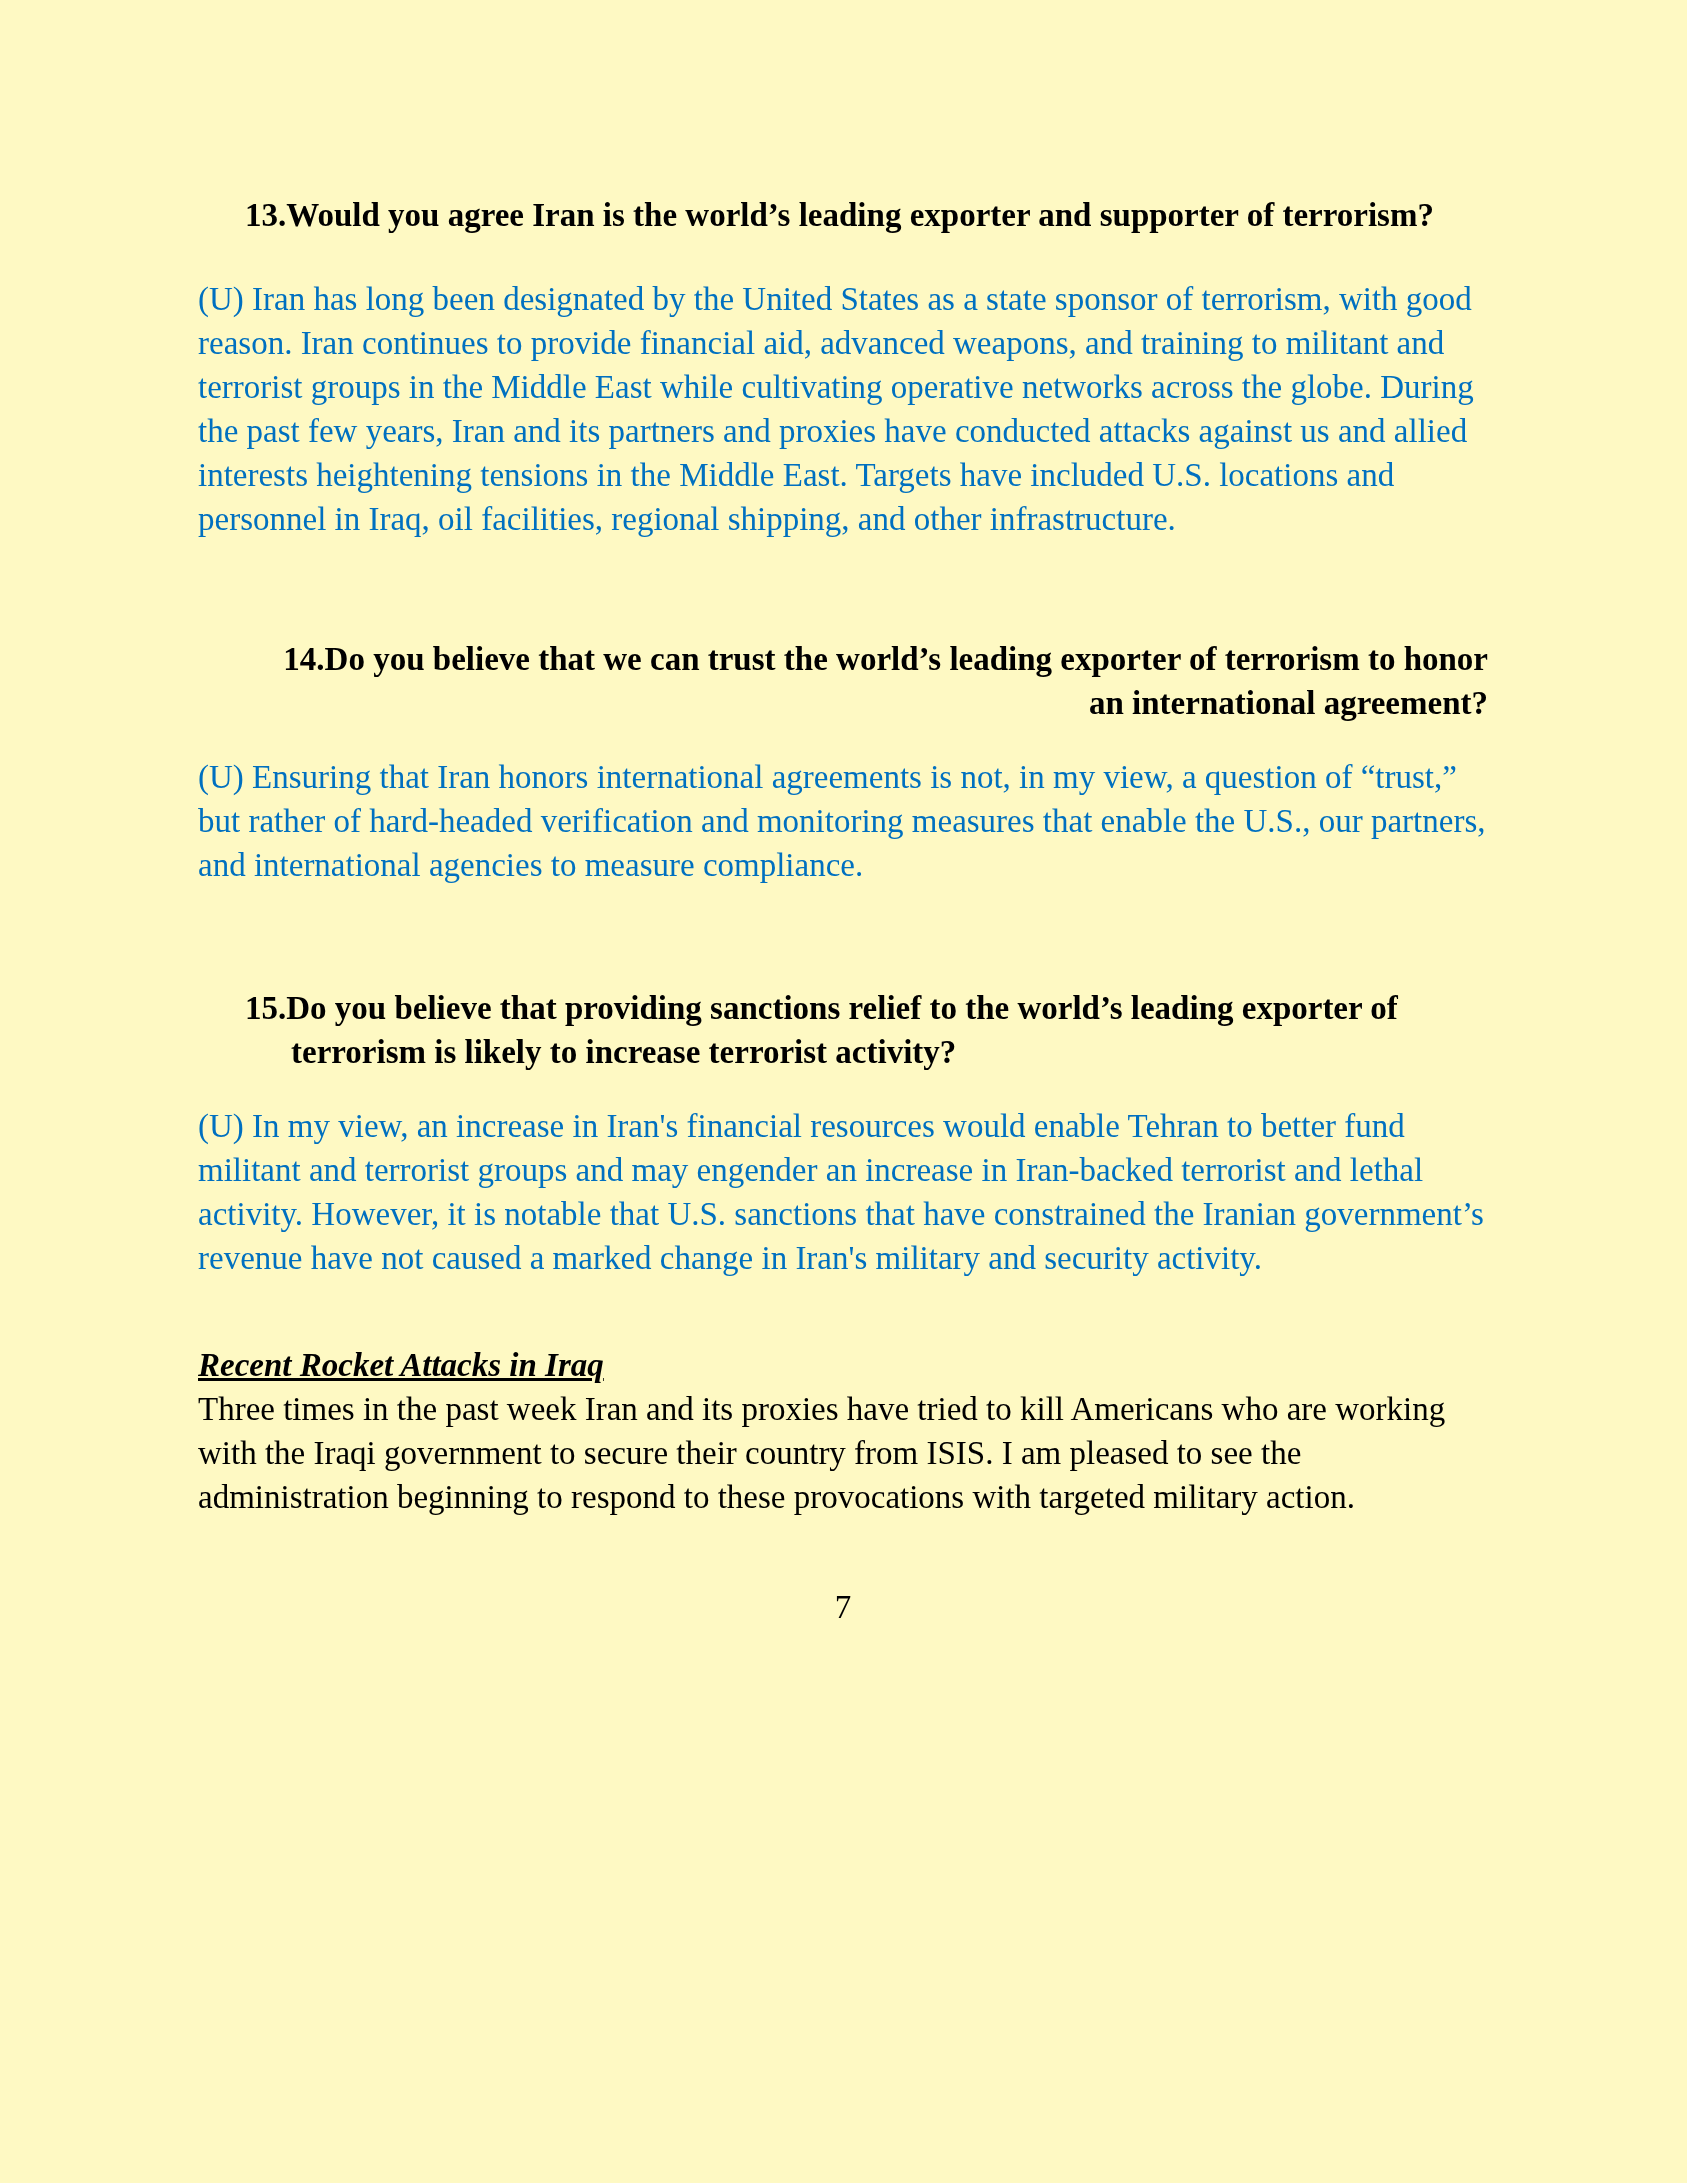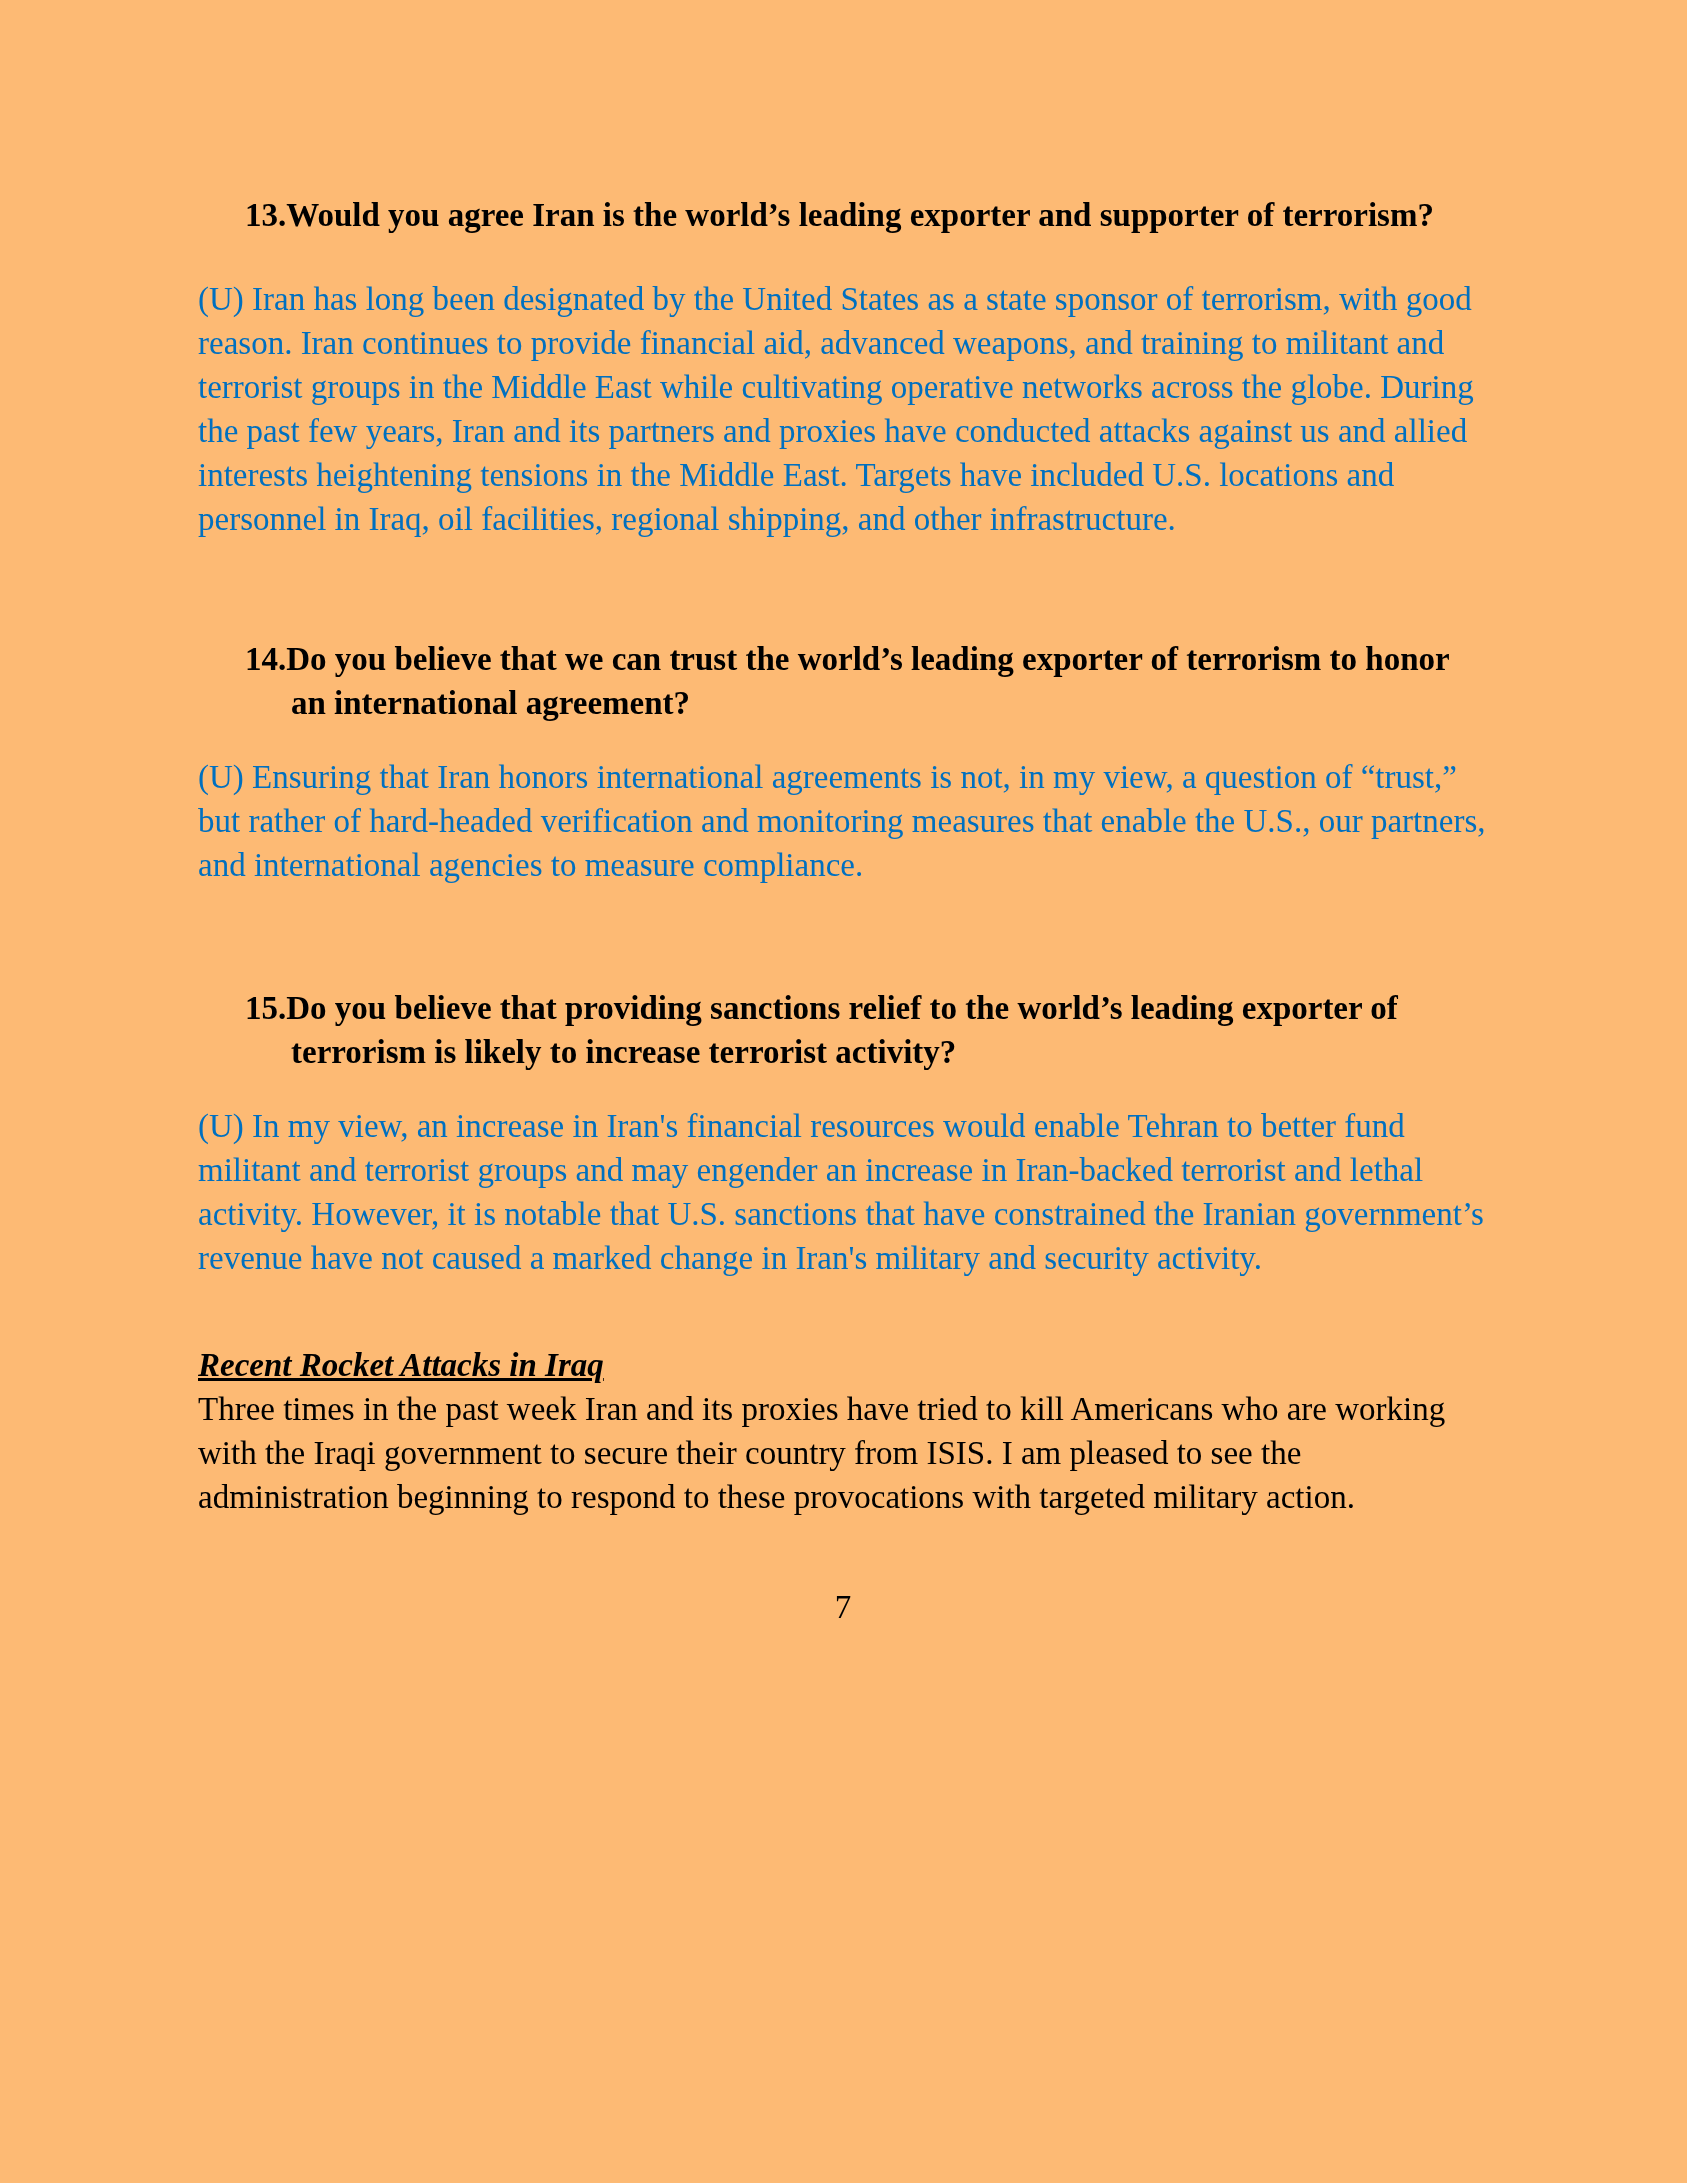--- a/index.html
+++ b/index.html
@@ -4,21 +4,21 @@
 <style>
   html, body {
     margin: 0;
     padding: 0;
     background: #ffffff;
   }
   .page {
     position: relative;
     width: 1687px;
     height: 2183px;
-    background: #fdba74;
+    background: #fef9c3;
     font-family: "Liberation Serif", serif;
     font-size: 33px;
     line-height: 44px;
     color: #000000;
     overflow: hidden;
   }
   .content {
     box-sizing: content-box;
     width: 1290px;
     padding: 193px 198px 0 198px;
@@ -30,21 +30,21 @@
   }
   .q-num {
     font-weight: bold;
   }
   .answer {
     color: #0070C0;
     margin-top: 40px;
   }
   .answer.a14 { margin-top: 30px; }
   .answer.a15 { margin-top: 30px; }
-  .question.q14 { margin-top: 96px; }
+  .question.q14 { margin-top: 96px; text-align: right; }
   .question.q15 { margin-top: 99px; }
   .question.q16 { margin-top: 44px; }
   .section { margin-top: 63px; }
   .section-heading {
     font-weight: bold;
     font-style: italic;
     text-decoration: underline;
   }
   .page-number {
     margin-top: 66px;

